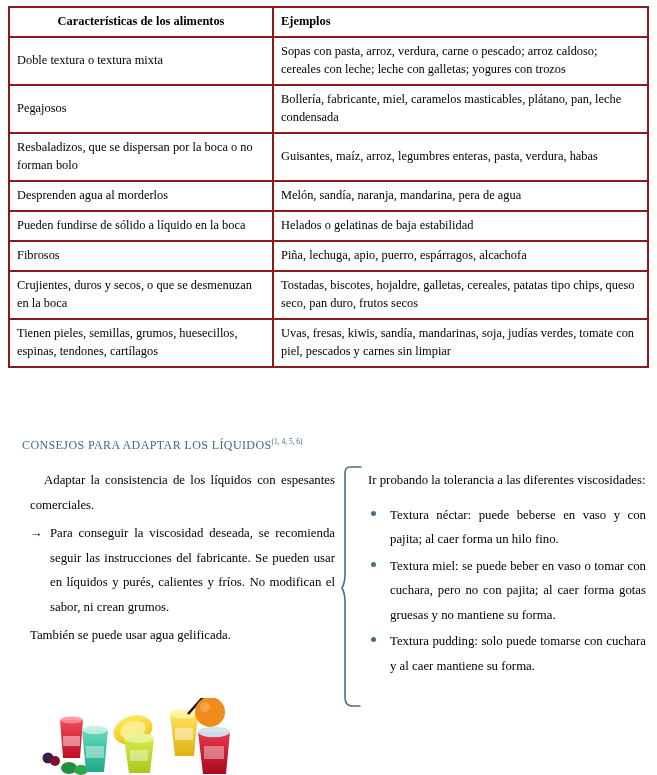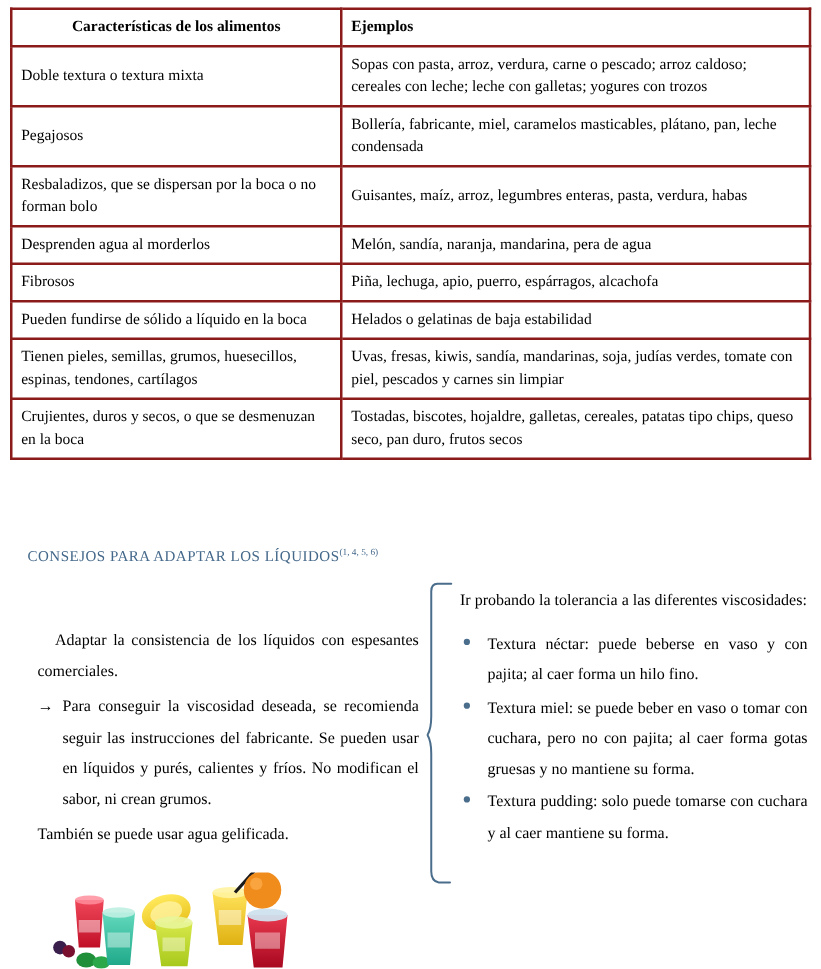--- a/index.html
+++ b/index.html
@@ -85,21 +85,20 @@
     height: 250px;
   }
   .col-left {
     position: absolute;
     left: 30px;
     top: 3px;
     width: 305px;
     font-size: 12.8px;
     line-height: 1.92;
     text-align: justify;
-    margin-top: 32px;
   }
   .col-left p { margin: 0 0 4px 0; }
   .p-indent { text-indent: 14px; }
   .arrow-item {
     position: relative;
     padding-left: 20px;
     margin: 0 0 4px 0;
   }
   .arrow-item .arrow-glyph {
     position: absolute;
@@ -176,34 +175,34 @@
       </tr>
       <tr>
         <td class="char-cell">Resbaladizos, que se dispersan por la boca o no forman bolo</td>
         <td class="ex-cell">Guisantes, maíz, arroz, legumbres enteras, pasta, verdura, habas</td>
       </tr>
       <tr>
         <td class="char-cell">Desprenden agua al morderlos</td>
         <td class="ex-cell">Melón, sandía, naranja, mandarina, pera de agua</td>
       </tr>
       <tr>
+        <td class="char-cell">Pueden fundirse de sólido a líquido en la boca</td>
+        <td class="ex-cell">Helados o gelatinas de baja estabilidad</td>
+      </tr>
+      <tr>
         <td class="char-cell">Fibrosos</td>
         <td class="ex-cell">Piña, lechuga, apio, puerro, espárragos, alcachofa</td>
       </tr>
       <tr>
-        <td class="char-cell">Pueden fundirse de sólido a líquido en la boca</td>
-        <td class="ex-cell">Helados o gelatinas de baja estabilidad</td>
+        <td class="char-cell">Crujientes, duros y secos, o que se desmenuzan en la boca</td>
+        <td class="ex-cell">Tostadas, biscotes, hojaldre, galletas, cereales, patatas tipo chips, queso seco, pan duro, frutos secos</td>
       </tr>
       <tr>
         <td class="char-cell">Tienen pieles, semillas, grumos, huesecillos, espinas, tendones, cartílagos</td>
         <td class="ex-cell">Uvas, fresas, kiwis, sandía, mandarinas, soja, judías verdes, tomate con piel, pescados y carnes sin limpiar</td>
-      </tr>
-      <tr>
-        <td class="char-cell">Crujientes, duros y secos, o que se desmenuzan en la boca</td>
-        <td class="ex-cell">Tostadas, biscotes, hojaldre, galletas, cereales, patatas tipo chips, queso seco, pan duro, frutos secos</td>
       </tr>
     </tbody>
   </table>
 </div>
 
 <div class="heading-2"><span>CONSEJOS PARA ADAPTAR LOS LÍQUIDOS</span><span class="sup">(1, 4, 5, 6)</span></div>
 
 <div class="two-col">
 
   <div class="col-left">

